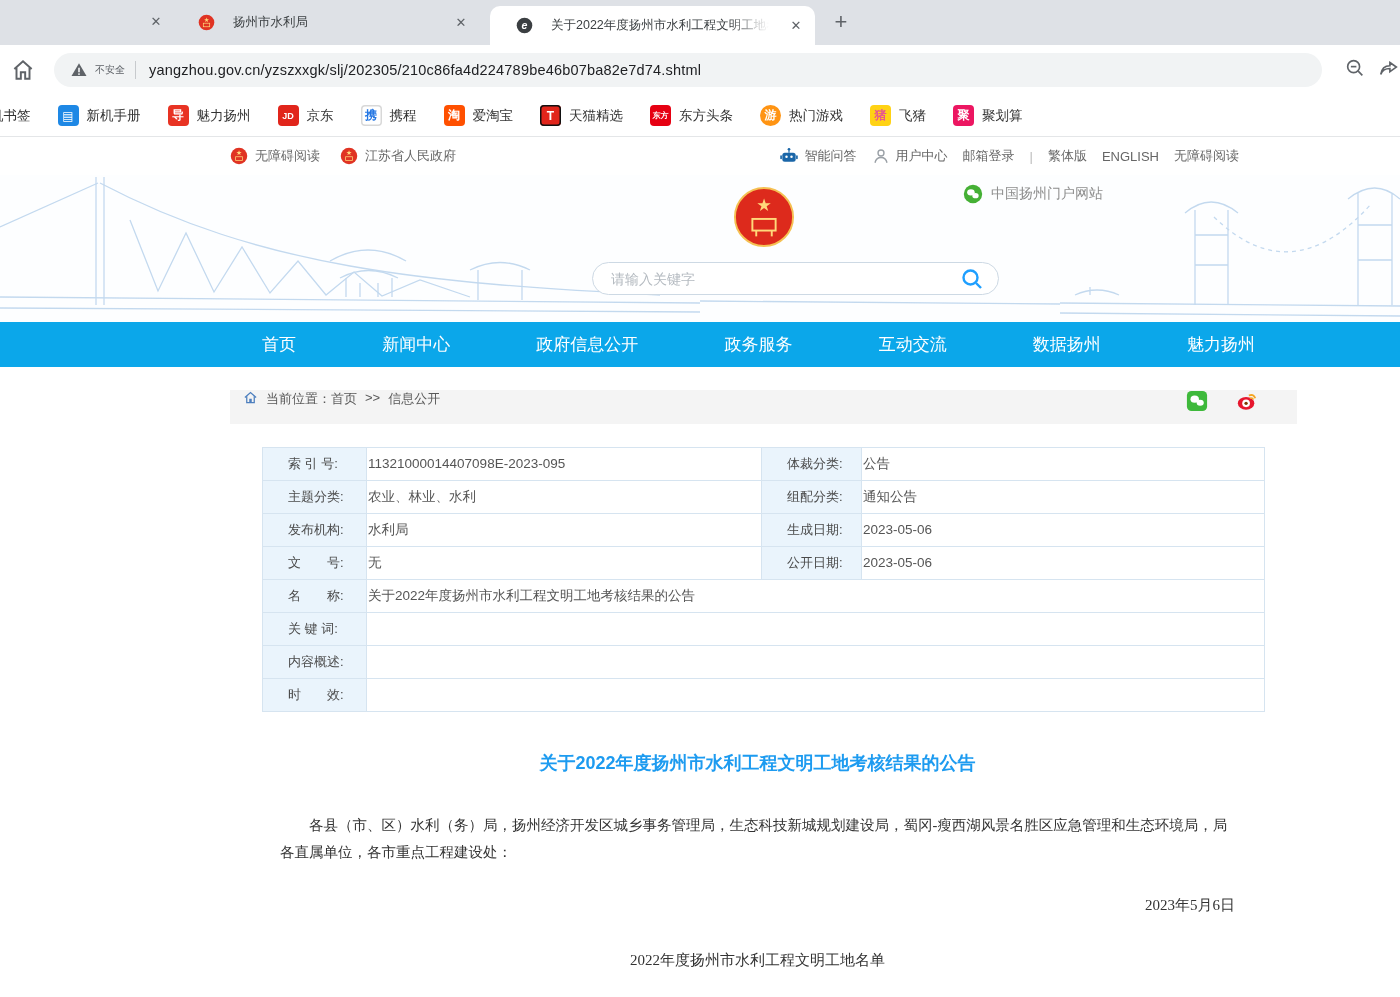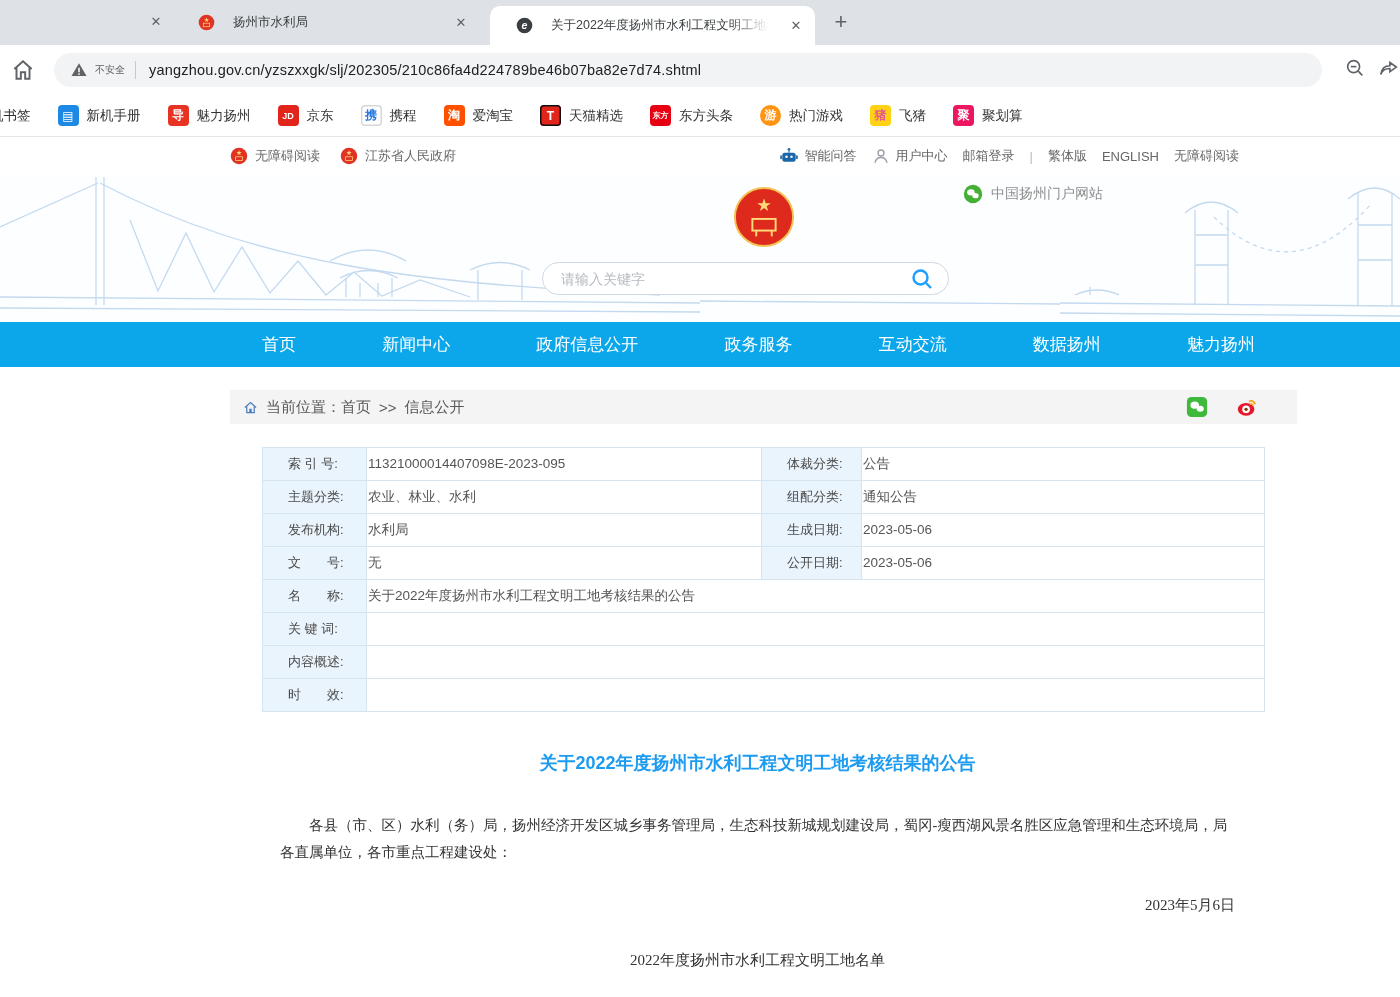--- a/index.html
+++ b/index.html
@@ -37,27 +37,27 @@
 .util-right{display:flex;align-items:center;gap:15px;padding-right:58px;justify-content:flex-end;}
 .util-item{display:flex;align-items:center;gap:6px;cursor:pointer;color:#666;}
 .util-div{color:#bbb;}
 .banner{position:relative;height:147px;background:#fdfeff;overflow:hidden;}
 .sketch{position:absolute;inset:0;}
 .brand{position:absolute;left:230px;top:11px;width:1067px;display:flex;justify-content:center;}
 .brand-inner{display:flex;align-items:center;gap:12px;}
 .site-name{font-size:35px;font-weight:bold;color:#d9261c;letter-spacing:2px;line-height:40px;}
 .site-url{font-size:12.5px;color:#9aa3ab;letter-spacing:6px;margin-top:3px;}
 .portal{position:absolute;left:963px;top:9px;display:flex;align-items:center;gap:8px;font-size:14px;color:#8d8d8d;}
-.searchbox{position:absolute;left:542px;top:87px;width:407px;height:33px;background:#fff;border:1px solid #cdd9e4;border-radius:17px;display:flex;align-items:center;padding:0 14px 0 18px;}
+.searchbox{position:absolute;left:592px;top:87px;width:407px;height:33px;background:#fff;border:1px solid #cdd9e4;border-radius:17px;display:flex;align-items:center;padding:0 14px 0 18px;}
 .searchbox input{flex:1;border:none;outline:none;font-size:14px;color:#333;background:transparent;font-family:inherit;}
 .searchbox input::placeholder{color:#b4bac0;}
 .navbar{height:45px;background:#0ba7ea;}
 .navbar .wrap{display:flex;justify-content:space-between;padding:0 42px 0 32px;}
 .nav-item{line-height:45px;color:#fff;font-size:17px;cursor:pointer;white-space:nowrap;}
-.crumbbar{margin-top:23px;height:34px;background:#f4f4f4;display:flex;align-items:center;padding:0 13px;font-size:15px;color:#595959;}
+.crumbbar{margin-top:23px;height:34px;background:#f4f4f4;display:flex;align-items:flex-start;padding:0 13px;font-size:13px;color:#595959;}
 .crumb-txt{margin-left:8px;}
 .crumb-link{cursor:pointer;}
 .crumb-right{margin-left:auto;display:flex;align-items:center;gap:28px;margin-right:26px;}
 .sq-ic{width:22px;height:22px;cursor:pointer;}
 
 .infotable{margin:23px 32px 0 32px;border-top:1px solid #d6e4f0;border-left:1px solid #d6e4f0;font-size:13px;}
 .trow{display:grid;}
 .trow.cols4{grid-template-columns:104px 395px 100px 1fr;}
 .trow.cols2{grid-template-columns:104px 1fr;}
 .tcell{height:33px;line-height:32px;border-right:1px solid #d6e4f0;border-bottom:1px solid #d6e4f0;white-space:nowrap;overflow:hidden;}

